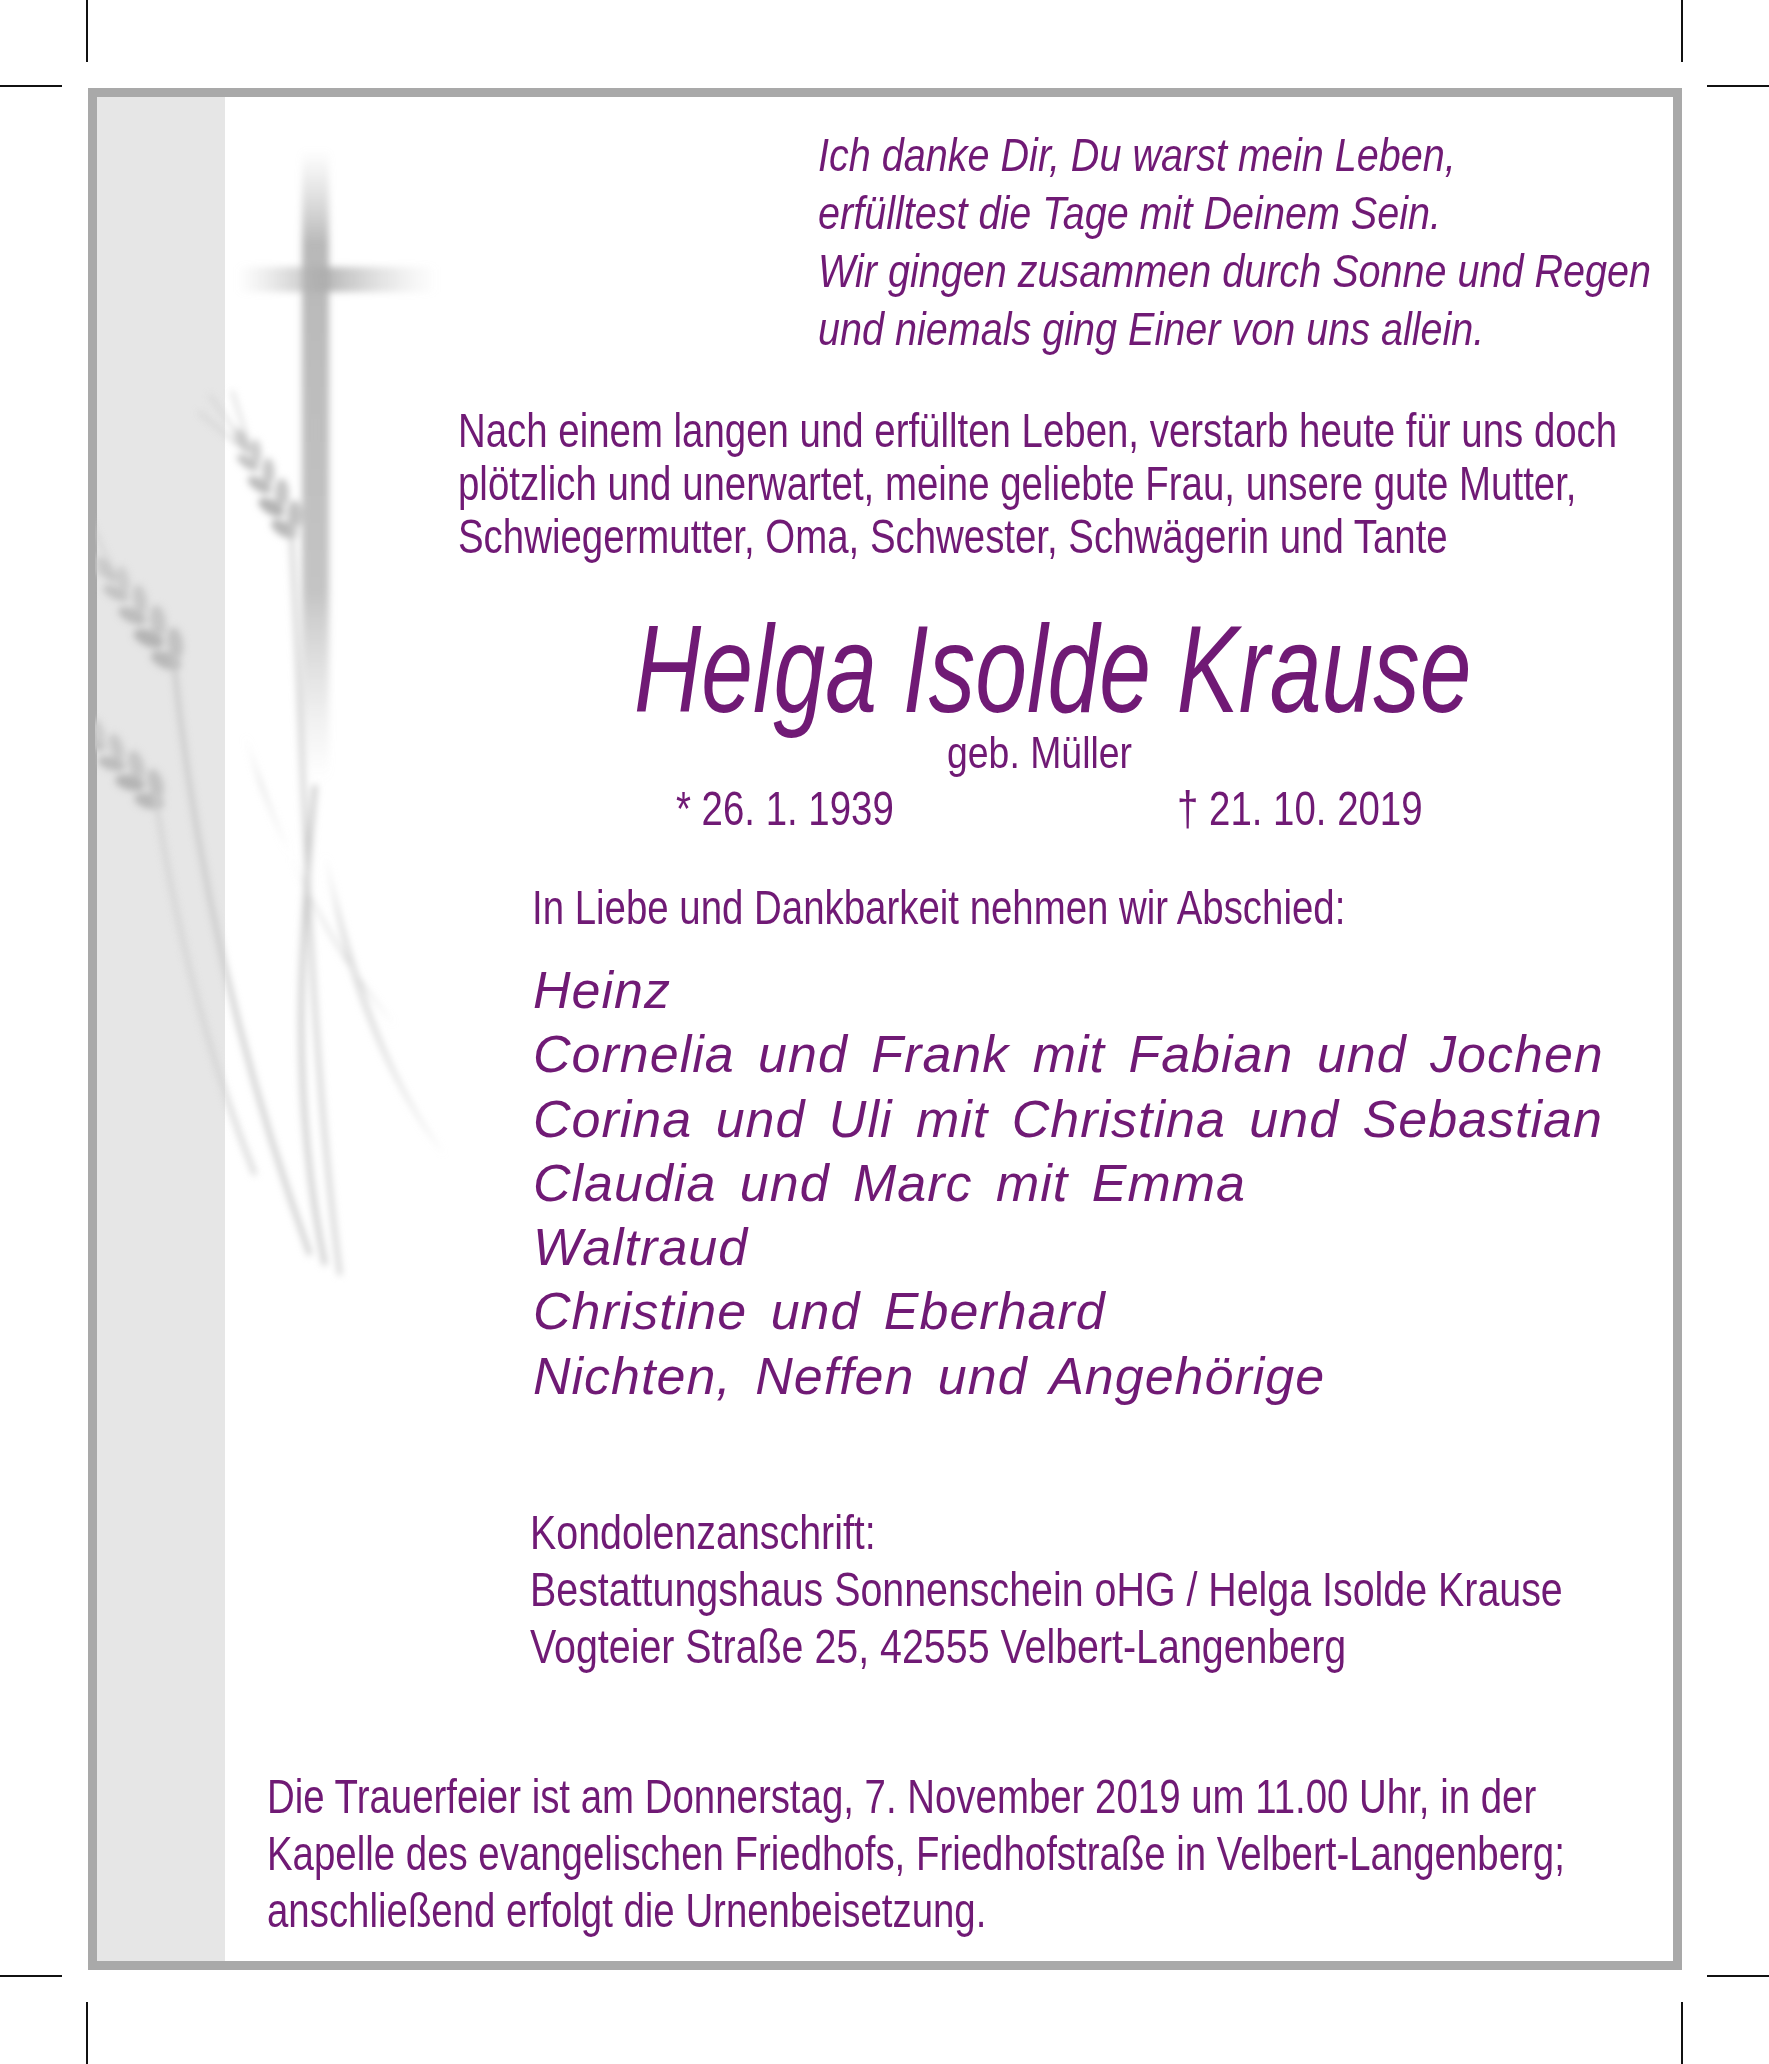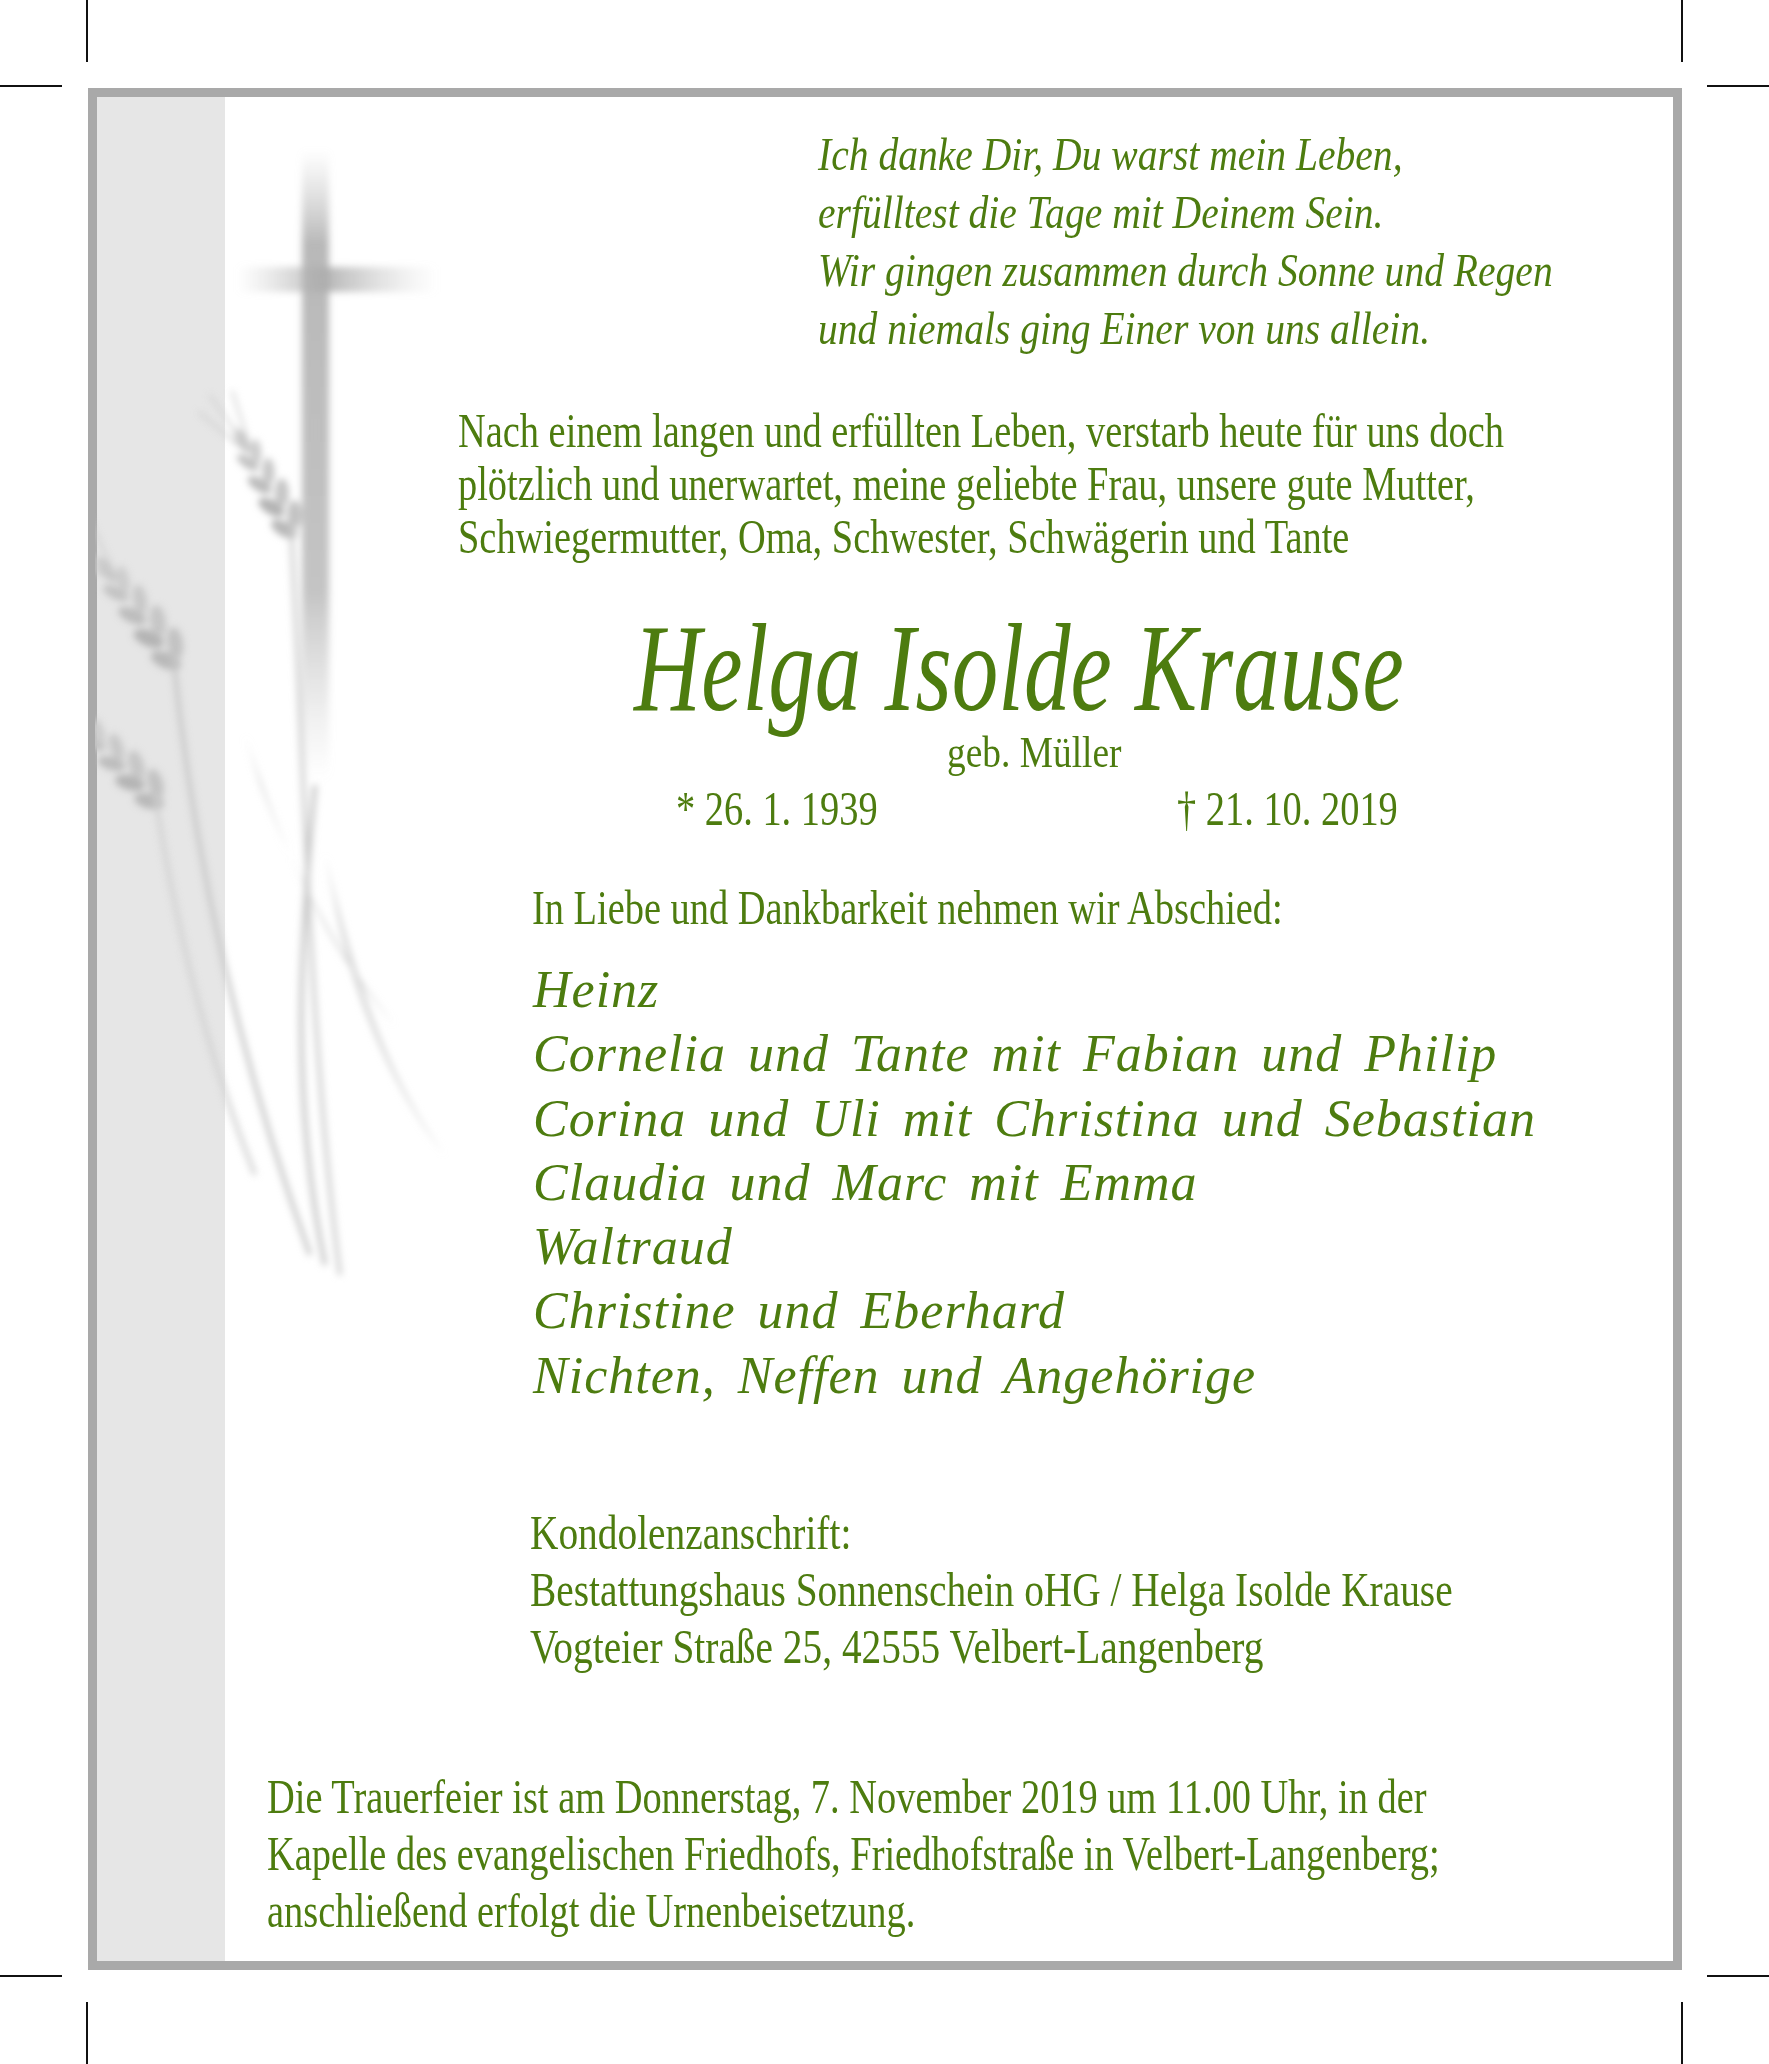--- a/index.html
+++ b/index.html
@@ -1,17 +1,17 @@
 <!DOCTYPE html>
 <html><head>
 <meta charset="utf-8">
 <style>
   html,body{margin:0;padding:0;background:#ffffff;}
   #canvas{position:relative;width:1769px;height:2064px;background:#ffffff;overflow:hidden;
-          font-family:Liberation Serif, serif;color:#4d7c0f;}
+          font-family:Liberation Sans, sans-serif;color:#701a75;}
   .crop{position:absolute;background:#111111;}
   #card{position:absolute;left:88px;top:88px;width:1594px;height:1882px;
         border:9px solid #a9a9a9;box-sizing:border-box;background:#ffffff;}
   #strip{position:absolute;left:97px;top:97px;width:128px;height:1864px;background:#e6e6e6;}
   #art{position:absolute;left:95px;top:95px;pointer-events:none;}
   .txt{position:absolute;white-space:nowrap;transform-origin:0 0;}
   .poem{left:818px;top:126px;font-size:46px;line-height:58px;font-style:italic;transform:scaleX(0.86);}
   .intro{left:458px;top:404px;font-size:48px;line-height:53px;transform:scaleX(0.80);}
   .bigname{left:634px;top:604px;font-size:124px;line-height:130px;font-style:italic;transform:scaleX(0.75);}
   .maiden{left:947px;top:731px;font-size:44px;line-height:44px;transform:scaleX(0.85);}
@@ -102,21 +102,21 @@
 
   <div class="txt bigname">Helga Isolde Krause</div>
   <div class="txt maiden">geb. Müller</div>
   <div class="txt birth">* 26. 1. 1939</div>
   <div class="txt death">† 21. 10. 2019</div>
 
   <div class="txt farewell">In Liebe und Dankbarkeit nehmen wir Abschied:</div>
 
   <div class="txt mourners">
     <div>Heinz</div>
-    <div>Cornelia und Tante mit Fabian und Philip</div>
+    <div>Cornelia und Frank mit Fabian und Jochen</div>
     <div>Corina und Uli mit Christina und Sebastian</div>
     <div>Claudia und Marc mit Emma</div>
     <div>Waltraud</div>
     <div>Christine und Eberhard</div>
     <div>Nichten, Neffen und Angehörige</div>
   </div>
 
   <div class="txt condolence">
     <div>Kondolenzanschrift:</div>
     <div>Bestattungshaus Sonnenschein oHG / Helga Isolde Krause</div>

